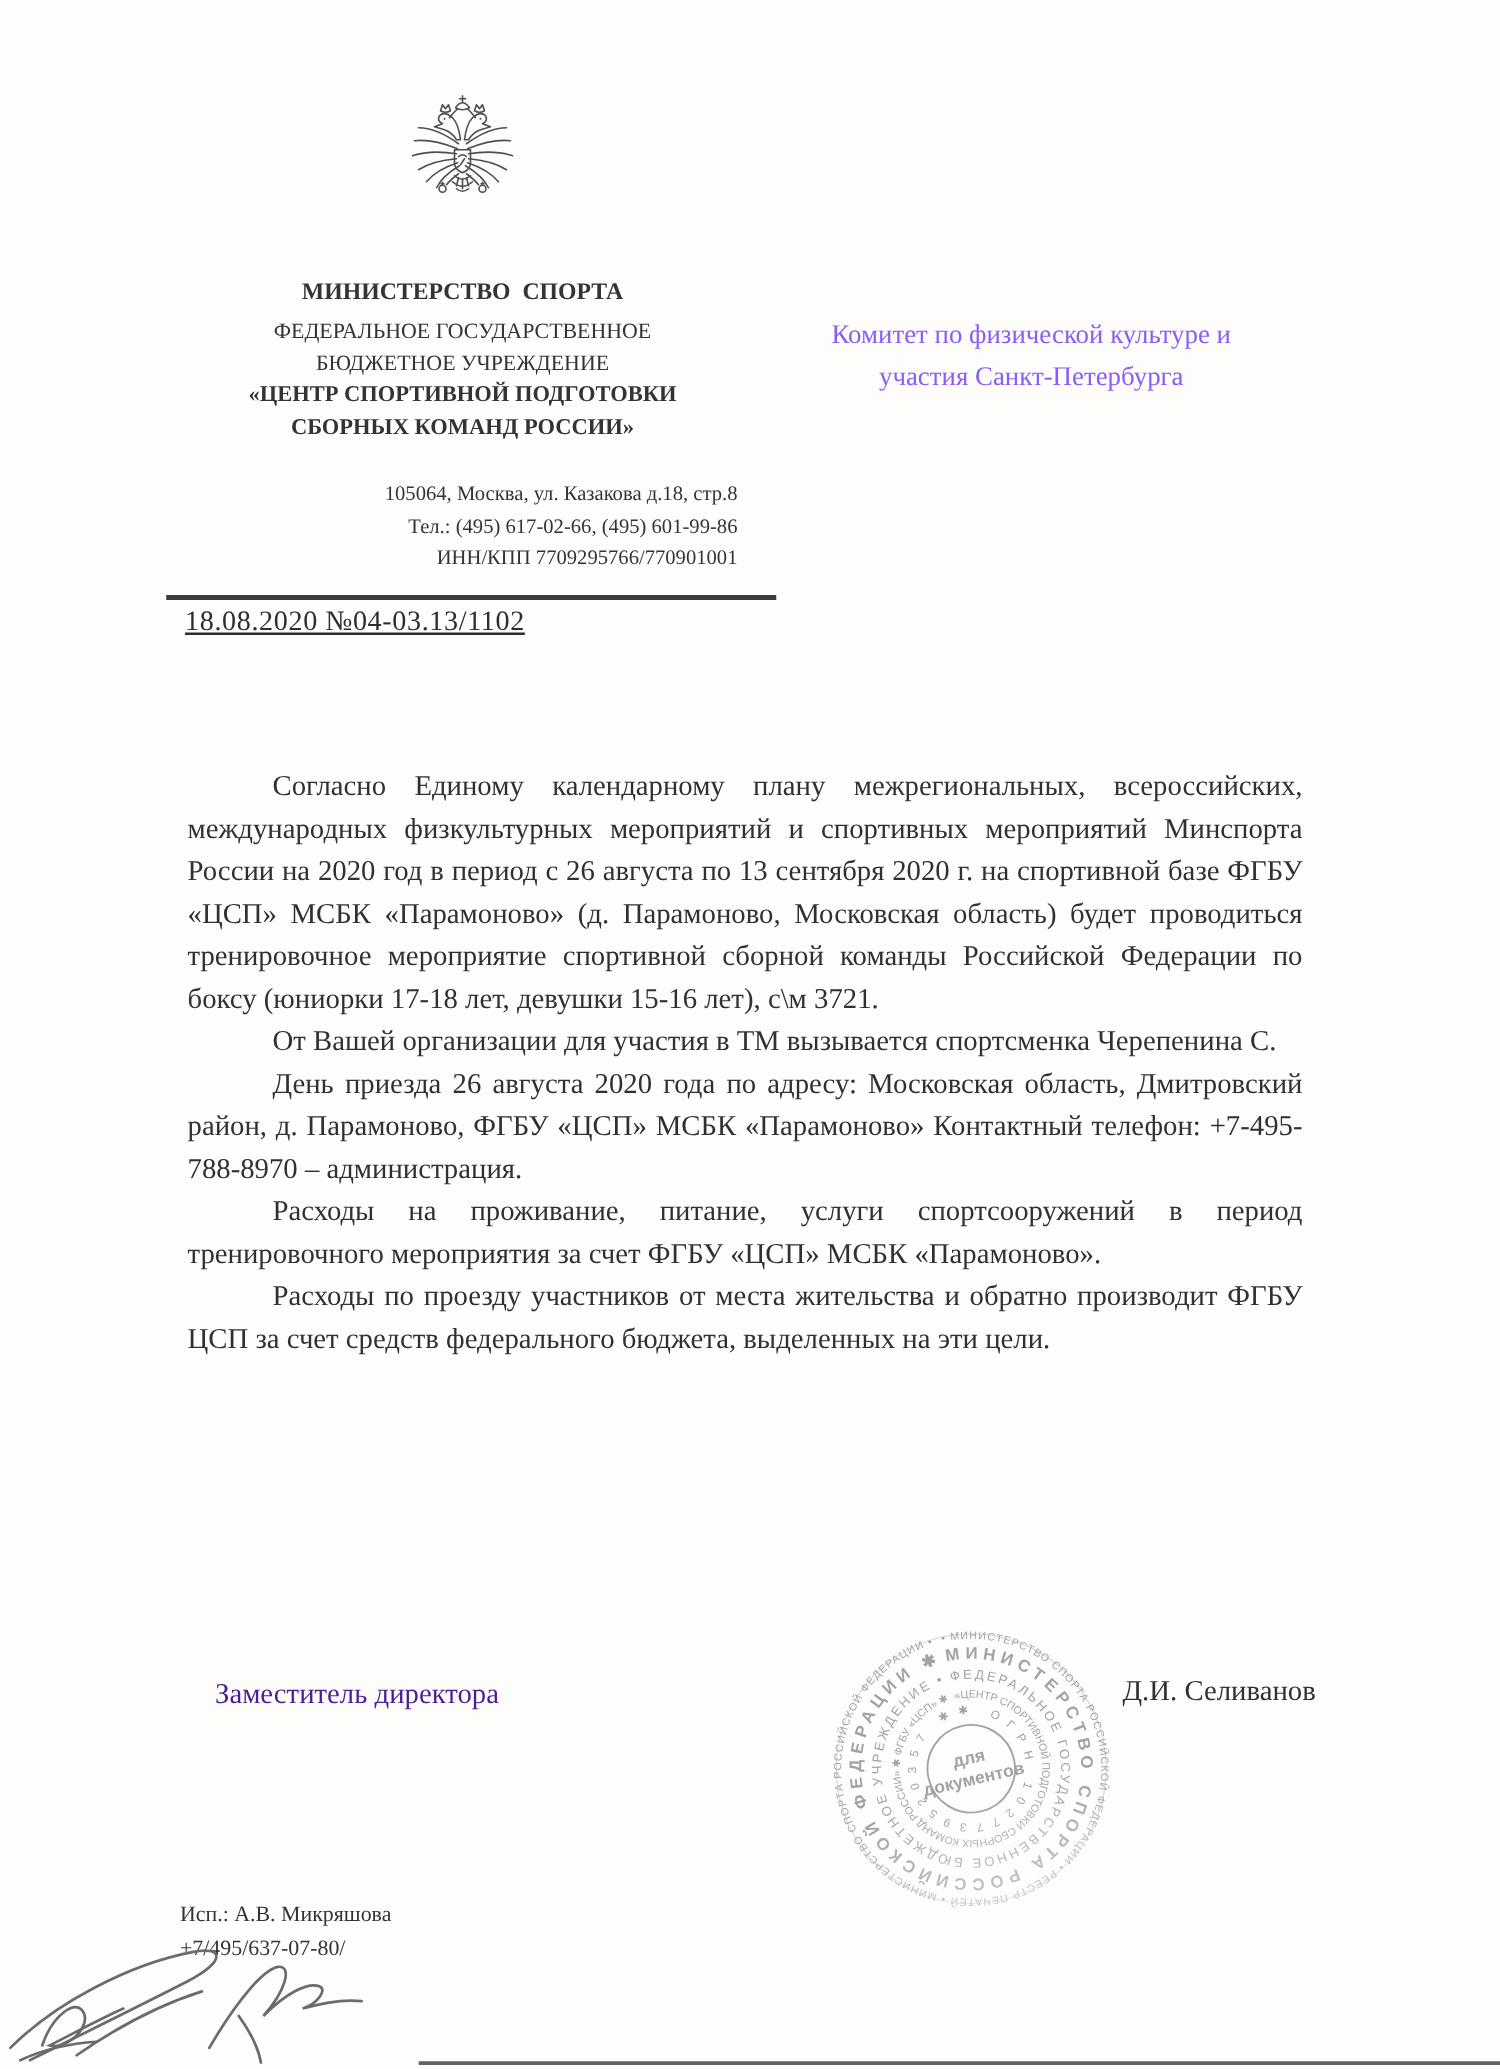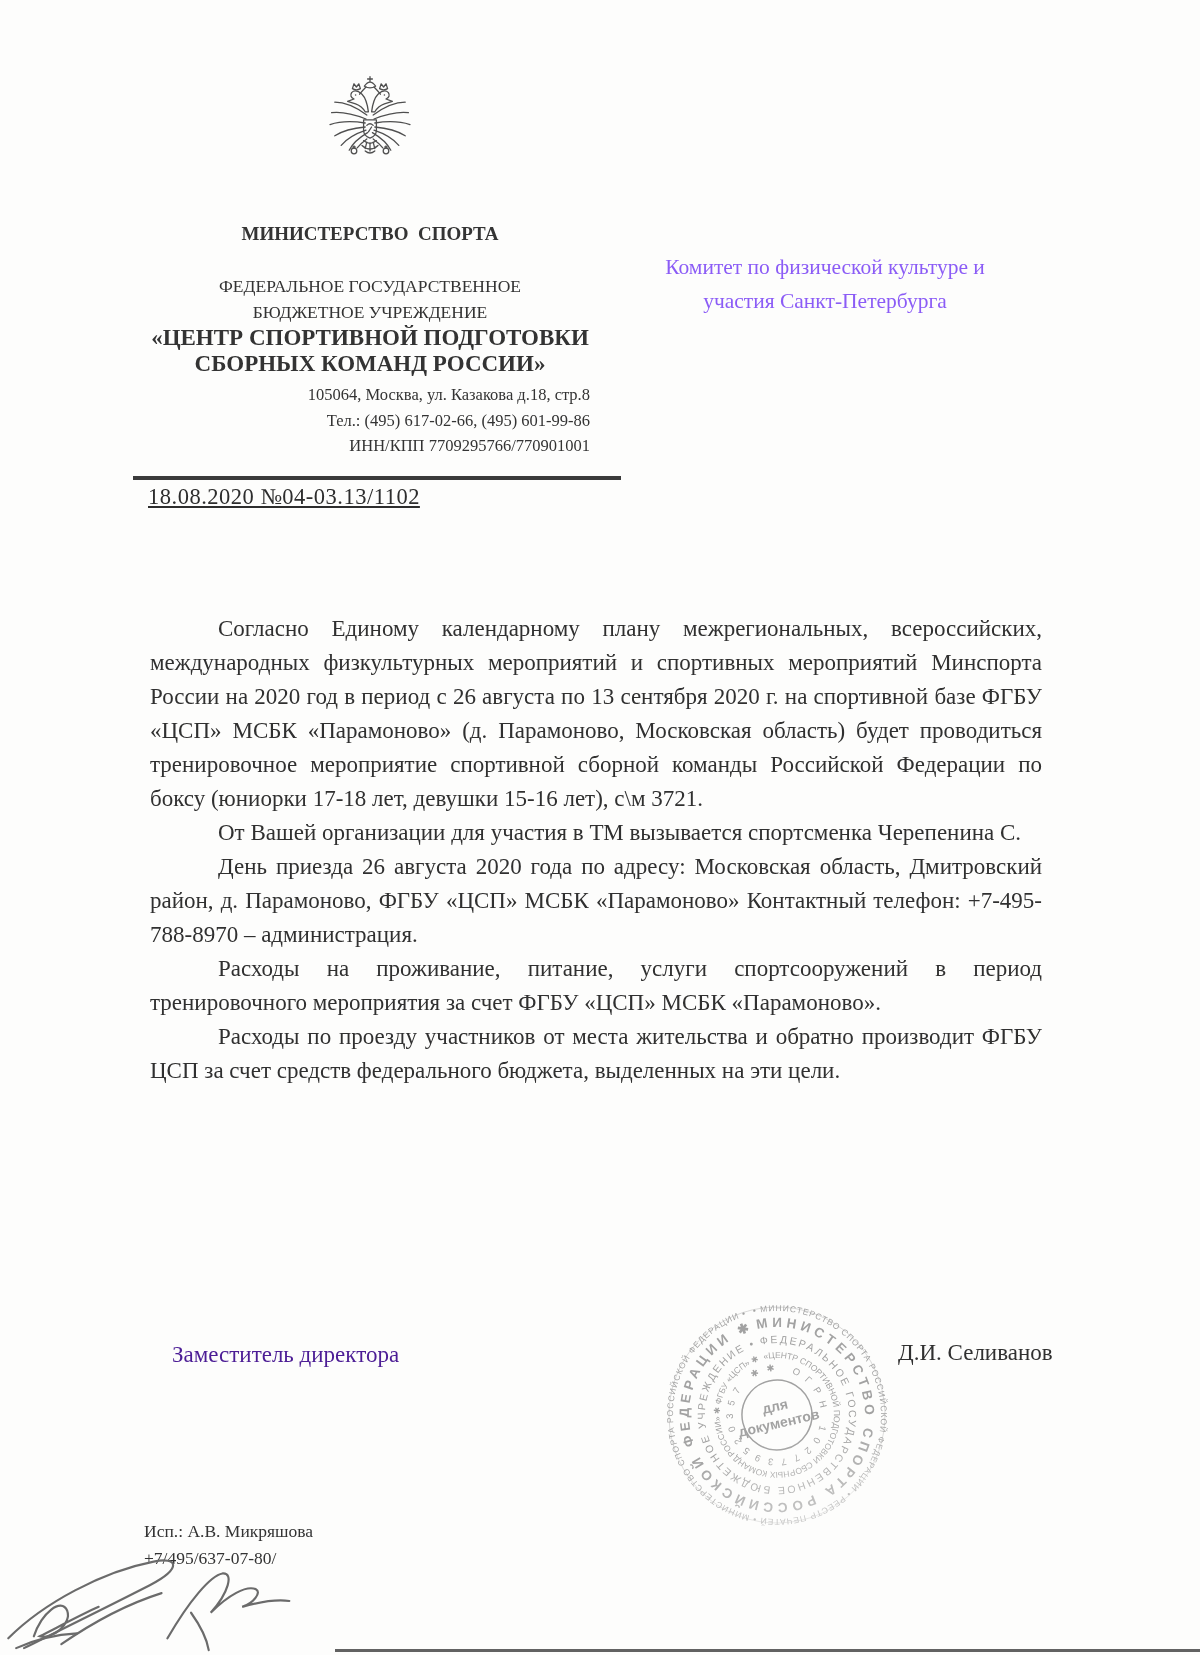--- a/index.html
+++ b/index.html
@@ -5,22 +5,22 @@
   html,body{margin:0;padding:0;background:#ffffff;}
   .page{
     position:relative;width:1200px;height:1655px;background:#fdfdfc;
     overflow:hidden;font-family:"Liberation Serif", serif;color:#2e2e2e;
   }
   .abs{position:absolute;}
   
   .emblem{left:322px;top:74px;width:96px;height:106px;}
   .ministry{left:150px;top:176px;width:440px;text-align:center;
     font-weight:bold;font-size:19px;line-height:23px;color:#343434;white-space:pre-wrap;}
-  .org{left:150px;top:252px;width:440px;text-align:center;font-size:17.5px;line-height:25.5px;color:#333;margin-top:22px;}
-  .org .b{font-weight:bold;font-size:23px;}
+  .org{left:150px;top:252px;width:440px;text-align:center;font-size:17.5px;line-height:25.5px;color:#333;}
+  .org .b{font-weight:bold;font-size:18px;}
   .contact{left:150px;top:382px;width:440px;text-align:right;font-size:16.5px;line-height:25.5px;color:#333;}
   
   .recipient{left:620px;top:250px;width:410px;text-align:center;font-size:21.5px;line-height:34px;color:#8b5cf6;}
   
   .rule{left:133px;top:476px;width:488px;height:4px;background:#3b3b3b;}
   .refnum{left:148px;top:484px;font-size:22.5px;color:#2d2d2d;text-decoration:underline;letter-spacing:.5px;}
   
   .body-text{left:150px;top:612px;width:892px;font-size:23px;line-height:34px;
     text-align:justify;color:#303030;}
   .body-text p{margin:0;text-indent:68px;}

